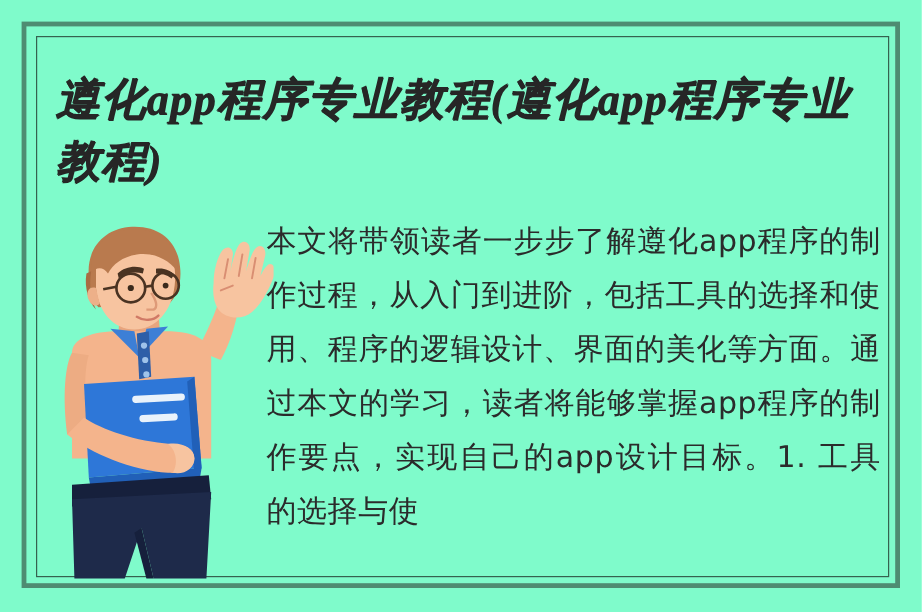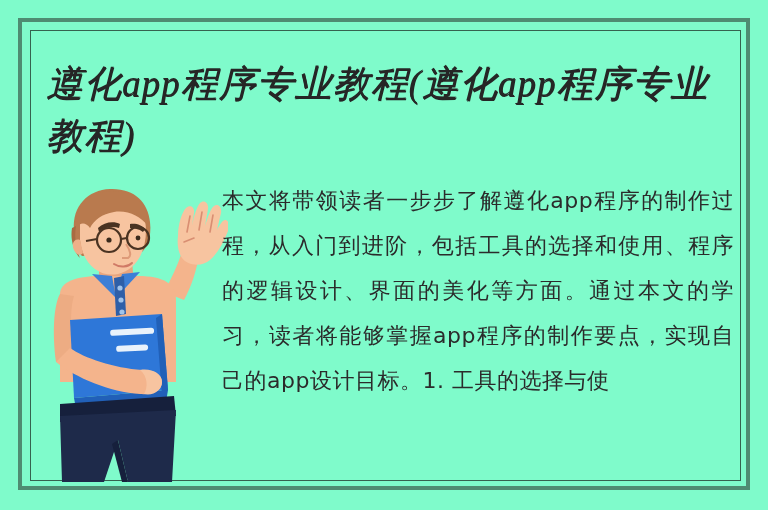--- a/index.html
+++ b/index.html
@@ -42,36 +42,36 @@
   }
   
   .title {
     position: absolute;
     left: 46px;
     top: 58px;
     width: 690px;
     color: #262626;
     font-family: "Liberation Serif", "DejaVu Serif", serif;
     font-size: 37px;
-    font-weight: 400;
+    font-weight: 700;
     font-style: italic;
     line-height: 52px;
     letter-spacing: 1px;
     text-shadow: 0.6px 0.6px 0 #262626;
     white-space: normal;
   }
   
   .body-copy {
     position: absolute;
     left: 222px;
     top: 178px;
     width: 512px;
     color: #2b2b2b;
     font-family: "DejaVu Sans", "Liberation Sans", sans-serif;
-    font-size: 22px;
+    font-size: 25px;
     line-height: 45px;
     letter-spacing: 0.5px;
     text-align: justify;
     text-justify: inter-character;
   }
   
   .illustration {
     position: absolute;
     left: 52px;
     top: 182px;

